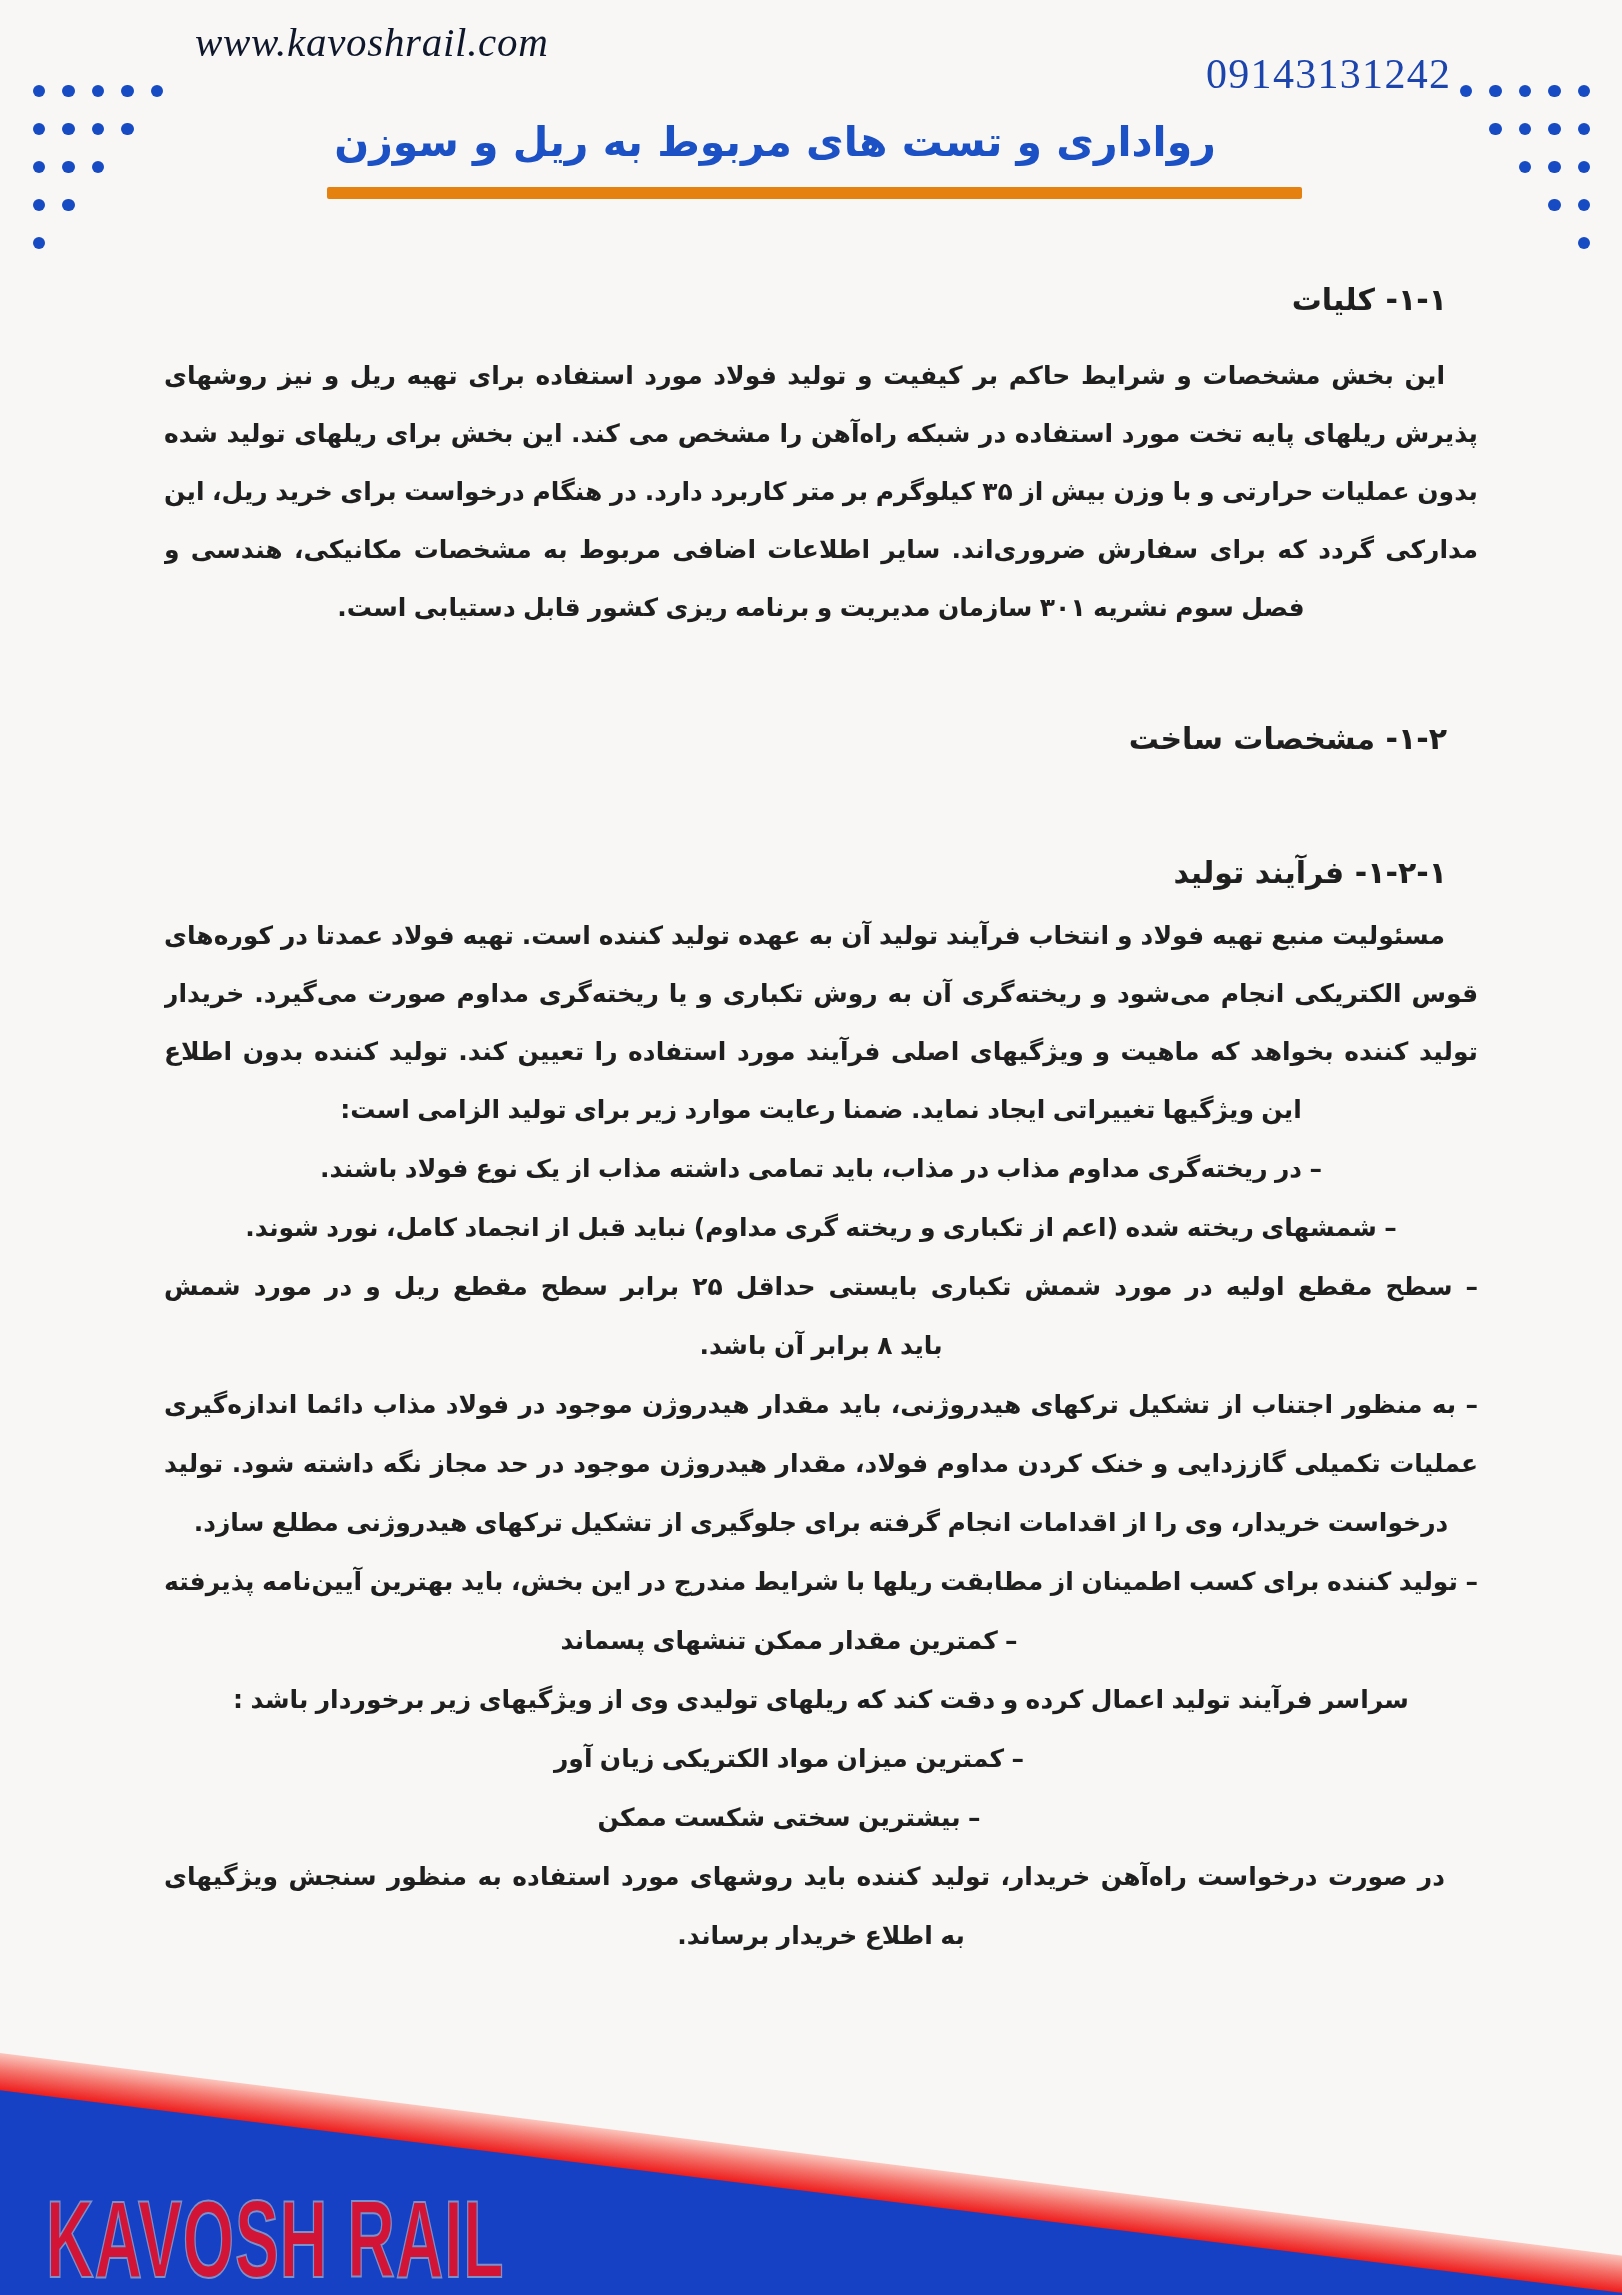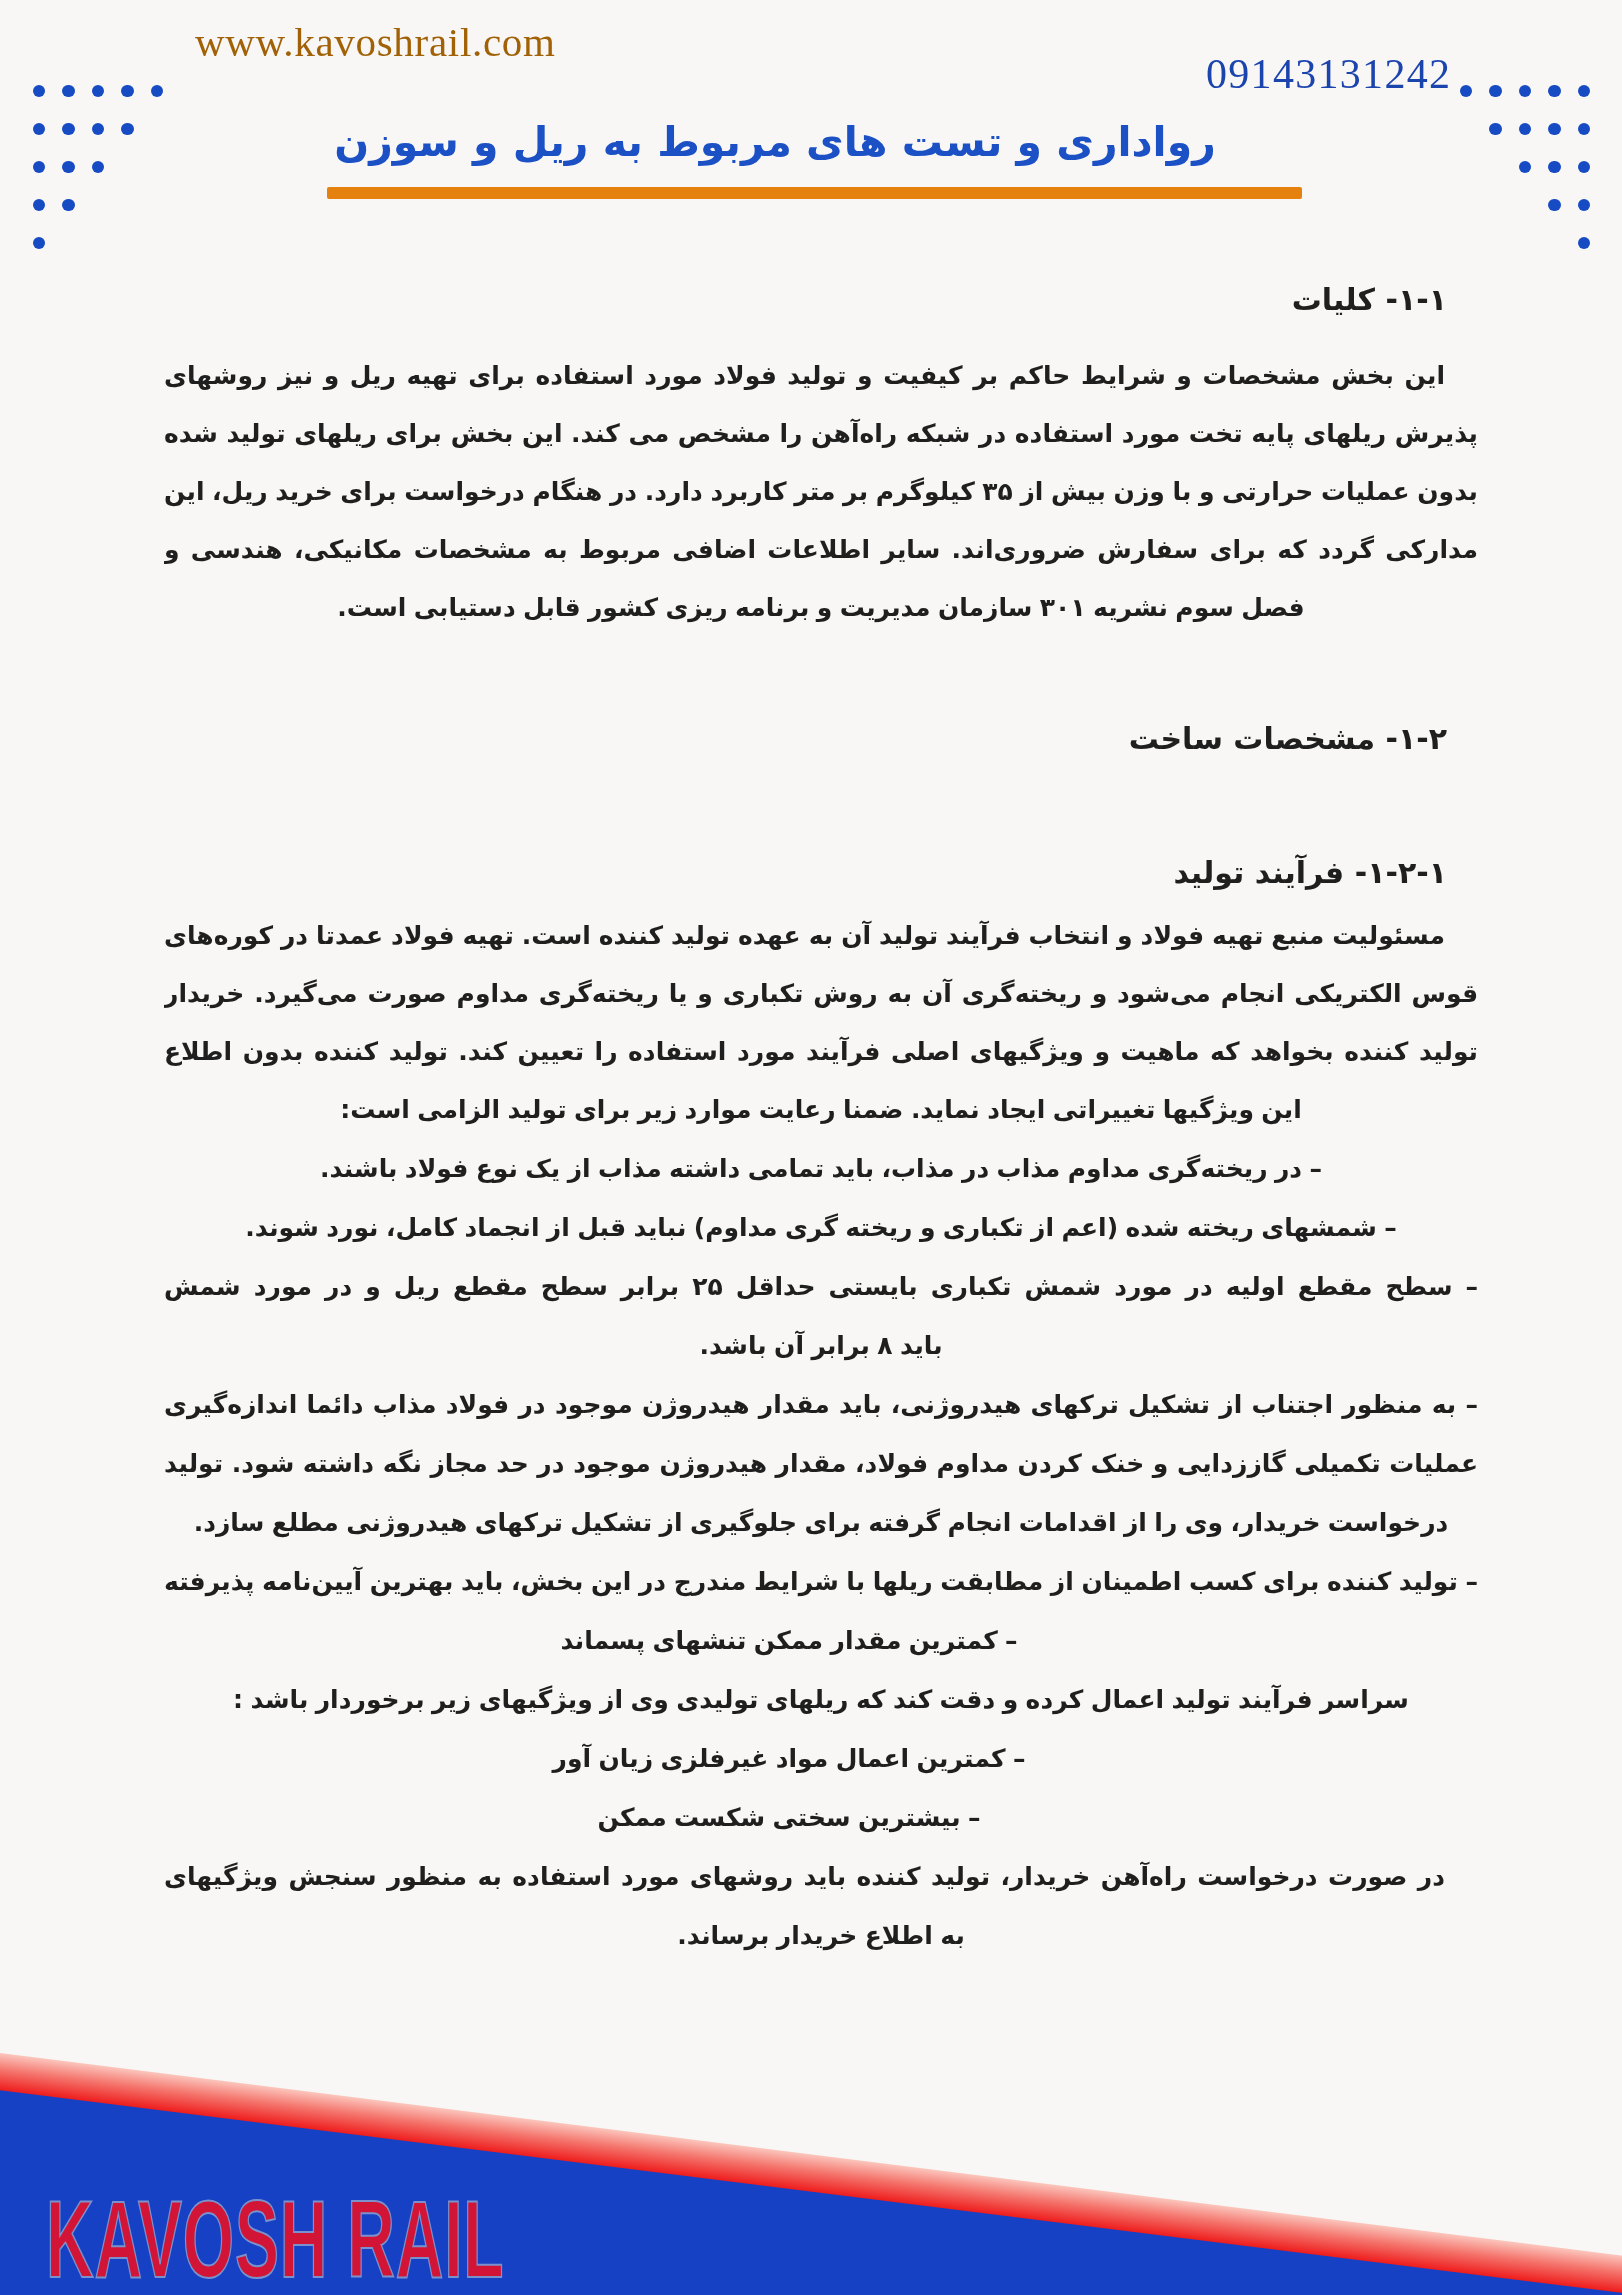--- a/index.html
+++ b/index.html
@@ -5,21 +5,21 @@
   html,body{margin:0;padding:0;}
   body{
     width:1623px;height:2295px;position:relative;overflow:hidden;
     background:#f8f7f5;
     font-family:"DejaVu Sans",sans-serif;
   }
   
   .site{
     position:absolute;left:195px;top:18.3px;
     font-family:"Liberation Serif",serif;
-    font-size:41px;color:#a16207;letter-spacing:0.7px;
+    font-size:41px;color:#0f172a;letter-spacing:0.7px;font-style:italic;
   }
   .phone{
     position:absolute;left:1206px;top:15.7px;
     font-family:"Liberation Serif",serif;
     font-size:42px;color:#1c44ad;letter-spacing:1.3px;margin-top:34px;
   }
   .page-title{
     position:absolute;left:0;top:118px;width:1550px;
     text-align:center;direction:rtl;
     font-weight:bold;font-size:41px;color:#1c50c5;
@@ -151,21 +151,21 @@
   <div class="ln b e">– در ریخته‌گری مداوم مذاب در مذاب، باید تمامی داشته مذاب از یک نوع فولاد باشند.</div>
   <div class="ln b e">– شمشهای ریخته شده (اعم از تکباری و ریخته گری مداوم) نباید قبل از انجماد کامل، نورد شوند.</div>
   <div class="ln b j">– سطح مقطع اولیه در مورد شمش تکباری بایستی حداقل ۲۵ برابر سطح مقطع ریل و در مورد شمش ریخته‌گری مداوم حداقل</div>
   <div class="ln b e">باید ۸ برابر آن باشد.</div>
   <div class="ln b j">– به منظور اجتناب از تشکیل ترکهای هیدروژنی، باید مقدار هیدروژن موجود در فولاد مذاب دائما اندازه‌گیری شده و با انجام</div>
   <div class="ln b j">عملیات تکمیلی گاززدایی و خنک کردن مداوم فولاد، مقدار هیدروژن موجود در حد مجاز نگه داشته شود. تولید کننده باید در صورت</div>
   <div class="ln b e">درخواست خریدار، وی را از اقدامات انجام گرفته برای جلوگیری از تشکیل ترکهای هیدروژنی مطلع سازد.</div>
   <div class="ln b j">– تولید کننده برای کسب اطمینان از مطابقت ریلها با شرایط مندرج در این بخش، باید بهترین آیین‌نامه پذیرفته شده را در</div>
   <div class="ln b e sub">– کمترین مقدار ممکن  تنشهای پسماند</div>
   <div class="ln b e">سراسر فرآیند تولید اعمال کرده و دقت کند که ریلهای تولیدی وی از ویژگیهای زیر برخوردار باشد :</div>
-  <div class="ln b e sub">– کمترین اعمال مواد غیرفلزی زیان آور</div>
+  <div class="ln b e sub">– کمترین میزان مواد الکتریکی زیان آور</div>
   <div class="ln b e sub">– بیشترین سختی شکست ممکن</div>
   <div class="ln b j ind">در صورت درخواست راه‌آهن خریدار، تولید کننده باید روشهای مورد استفاده به منظور سنجش ویژگیهای مذکور و نتایج حاصله را</div>
   <div class="ln b e">به اطلاع خریدار برساند.</div>
 </div>
 
 <div class="wedge"></div>
 <div class="stripe"></div>
 <div class="brand">KAVOSH RAIL</div>
 
 

